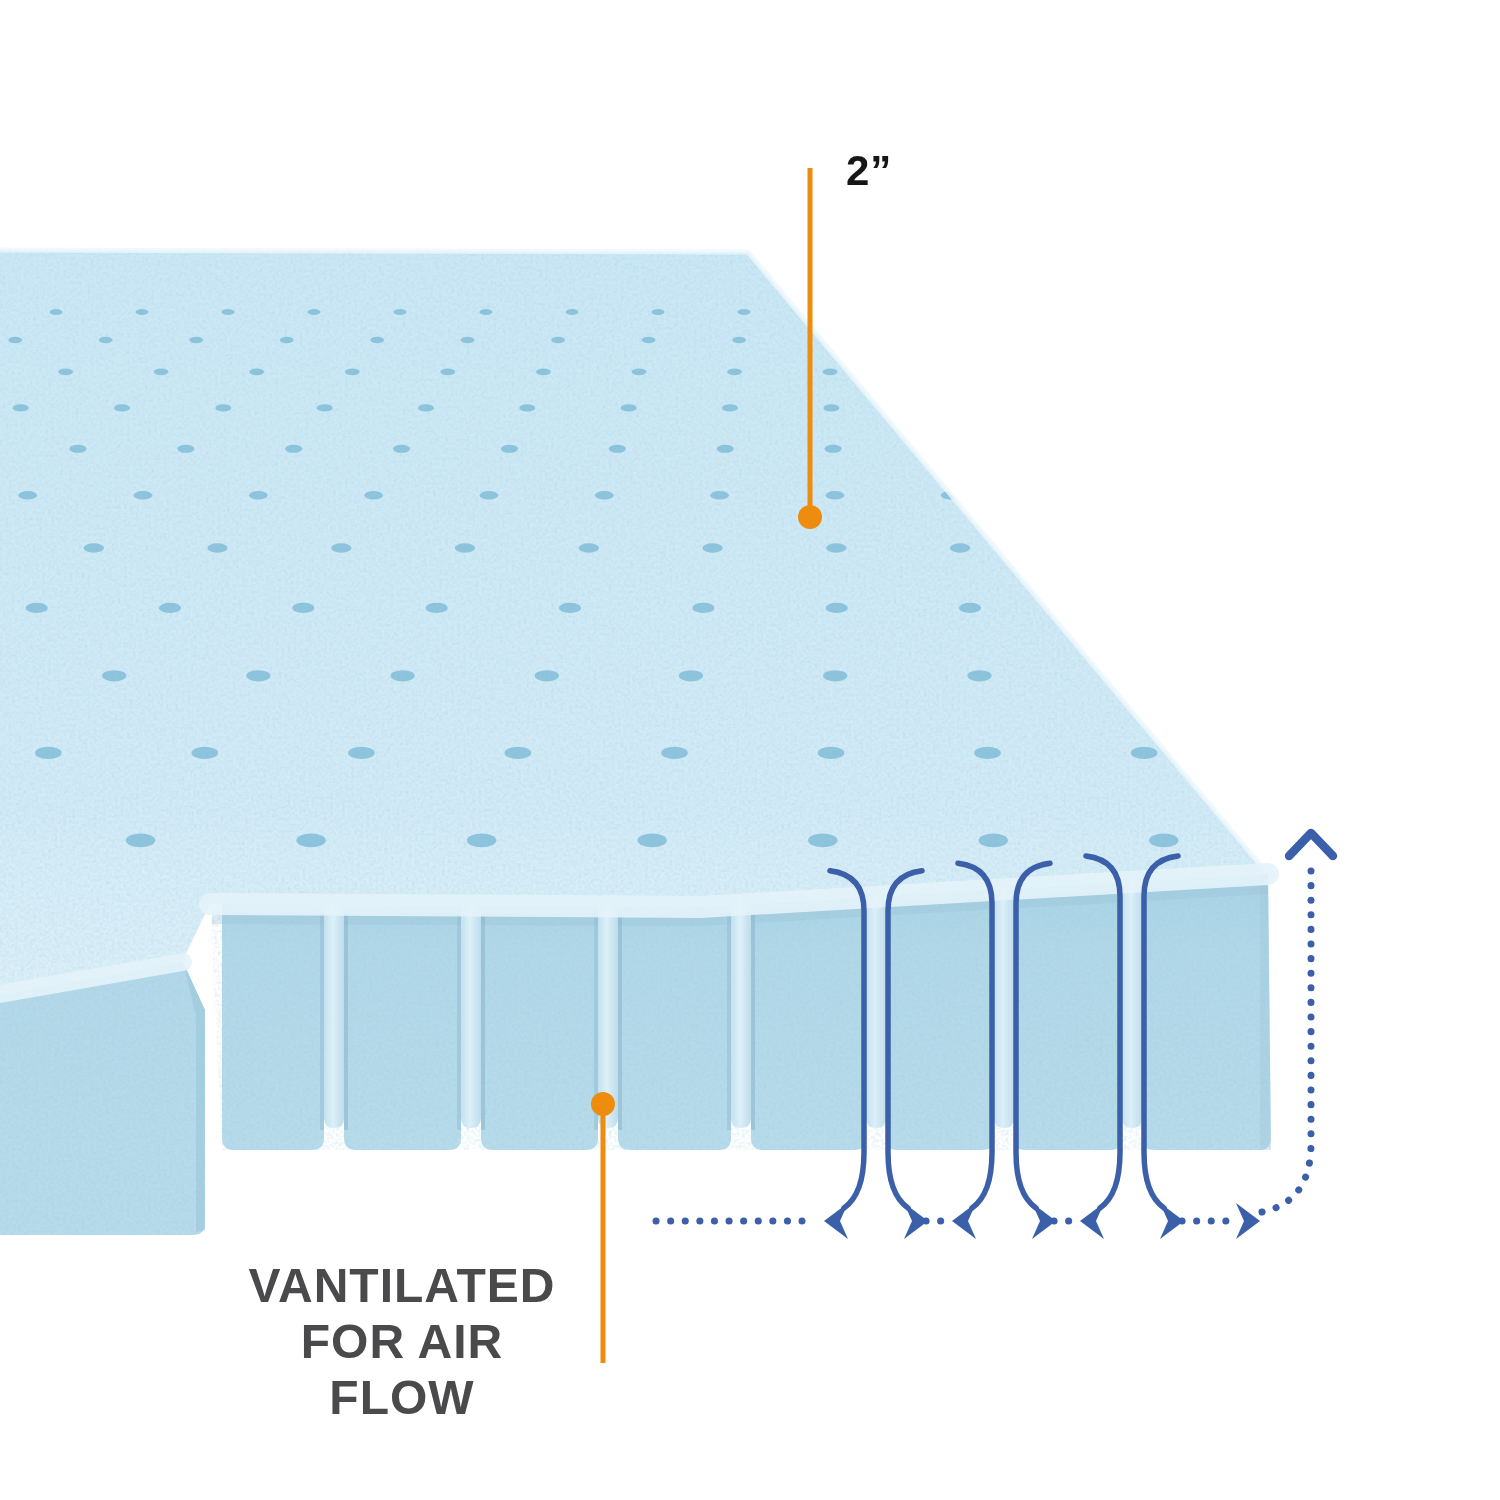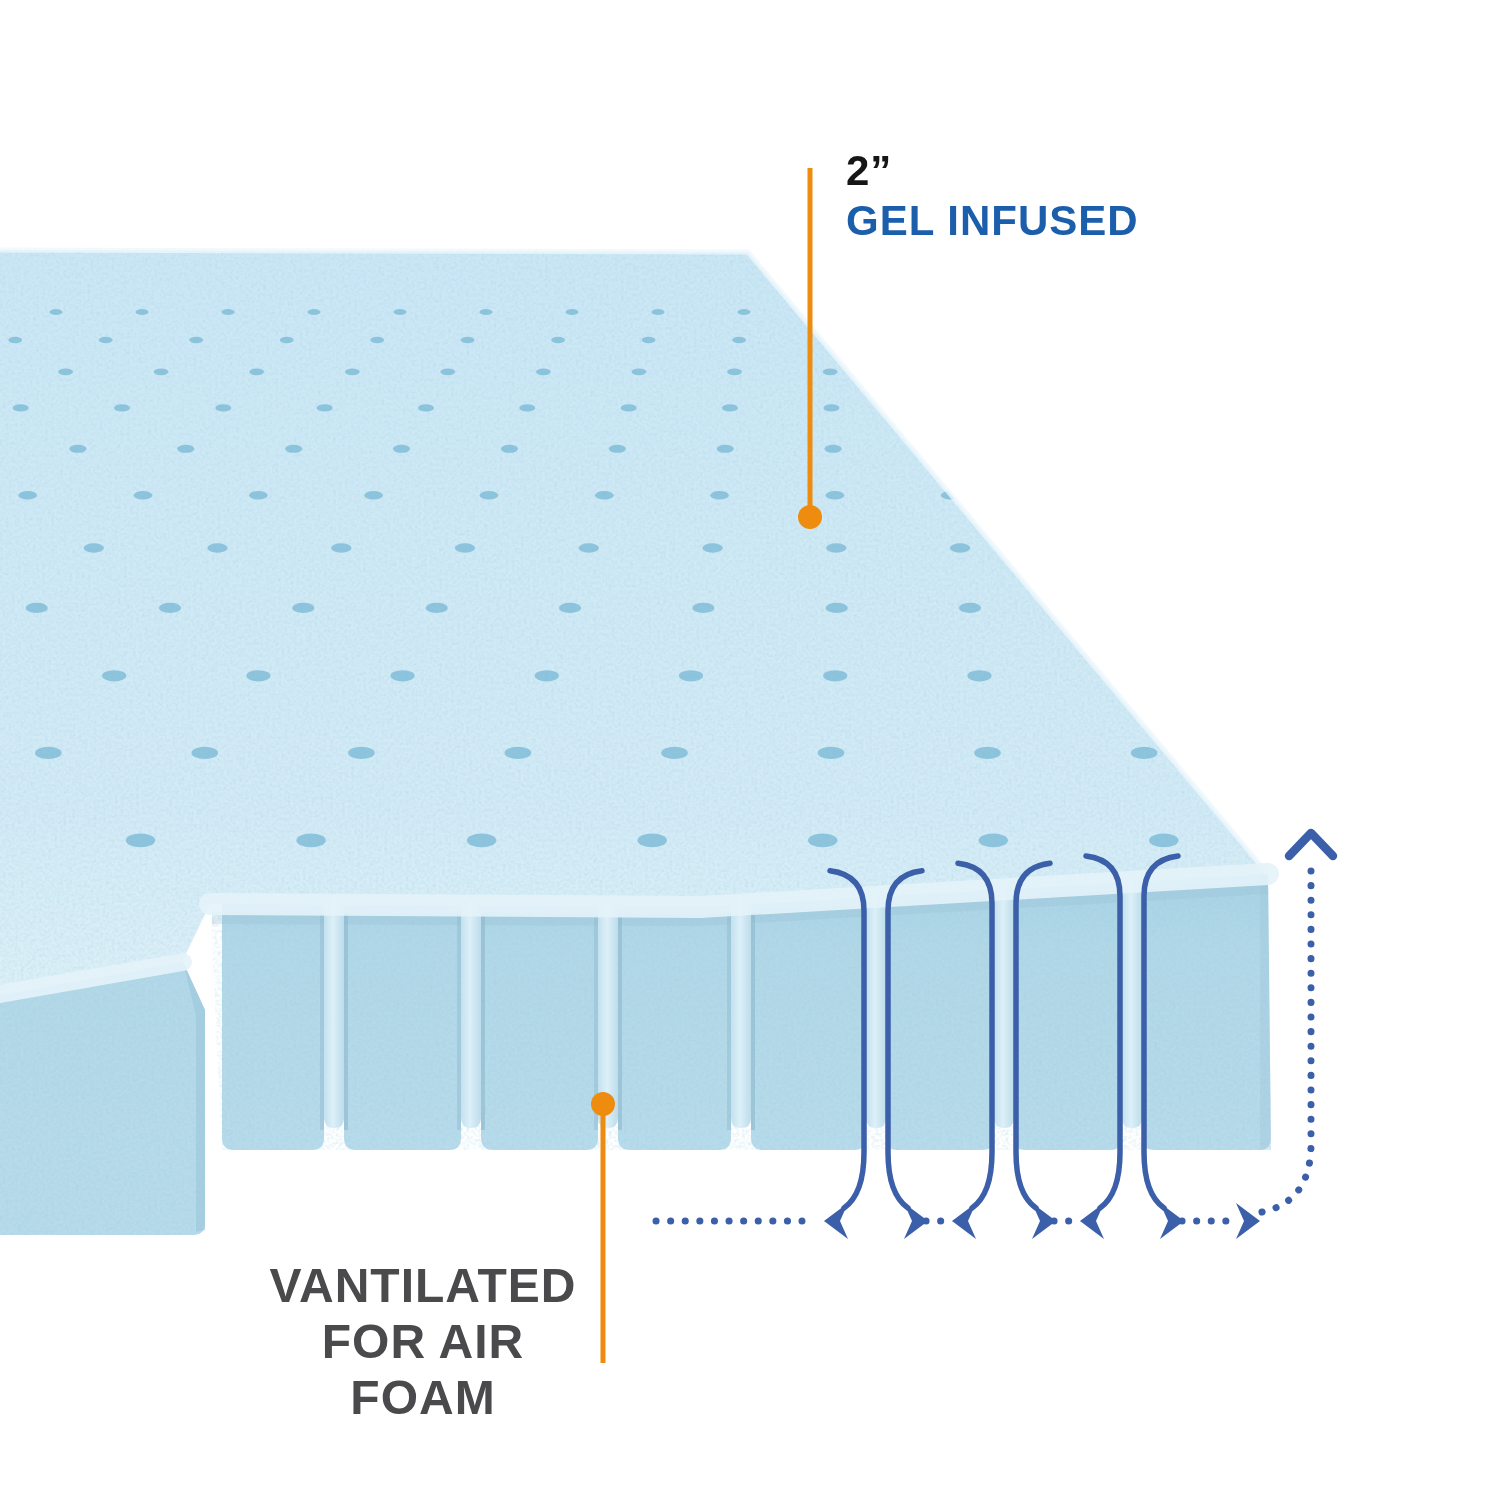--- a/index.html
+++ b/index.html
@@ -7,21 +7,21 @@
     position:relative;width:1500px;height:1500px;background:var(--background,#fff);
     overflow:hidden;font-family:"Liberation Sans", sans-serif;
   }
   .stage svg{position:absolute;left:0;top:0;}
   .callout-label{position:absolute;font-weight:bold;letter-spacing:1px;}
   .callout-top{left:846px;top:146px;font-size:42px;line-height:50px;text-align:left;}
   .callout-top .size{color:var(--label-black,#161616);display:block;}
   .callout-top .hl{color:var(--gel-label-blue,#1B5EAC);display:block;}
   .callout-top .rest{color:var(--label-black,#161616);display:block;}
   .callout-bottom{
-    left:249px;top:1258px;width:348px;text-align:center;
+    left:228px;top:1258px;width:348px;text-align:center;
     font-size:48px;line-height:56px;color:var(--label-gray,#4A4A4C);
   }
   .callout-bottom span{display:block;}
 </style>
 </head>
 <body>
 
 <div class="stage">
 
   <svg width="1500" height="1500" viewBox="0 0 1500 1500">
@@ -291,21 +291,20 @@
     <g style="stroke:var(--callout-orange,#EE8C10)">
       <line x1="810" y1="168" x2="810" y2="506" stroke-width="5"></line>
       <circle cx="810" cy="517" r="12" style="fill:var(--callout-orange,#EE8C10)" stroke="none"></circle>
       <line x1="603" y1="1114" x2="603" y2="1363" stroke-width="5"></line>
       <circle cx="603" cy="1104" r="12" style="fill:var(--callout-orange,#EE8C10)" stroke="none"></circle>
     </g>
   </svg>
 
   <div class="callout-label callout-top">
     <span class="size">2”</span>
-    <span class="hl">GEL INFUSED</span>
   </div>
 
   <div class="callout-label callout-bottom">
     <span>VANTILATED</span>
-    <span>FOR AIR FOAM</span>
+    <span>FOR AIR FLOW</span>
   </div>
 
 </div>
 
 </body></html>

